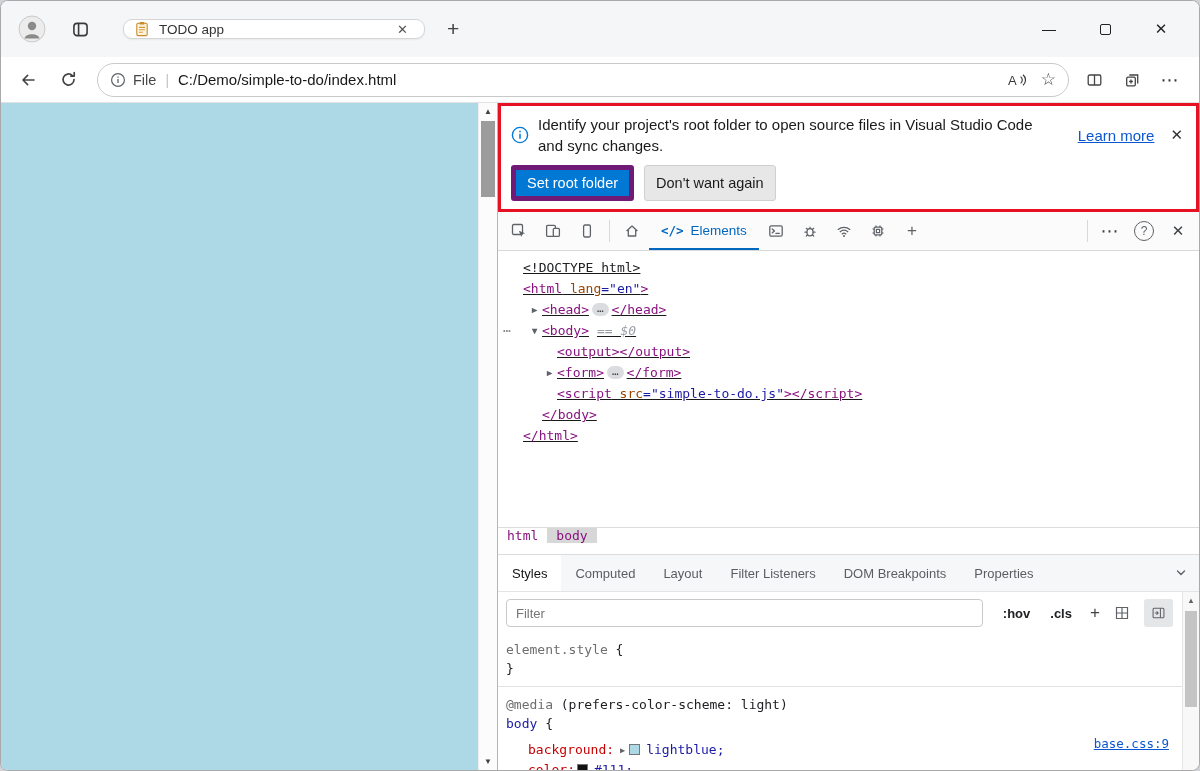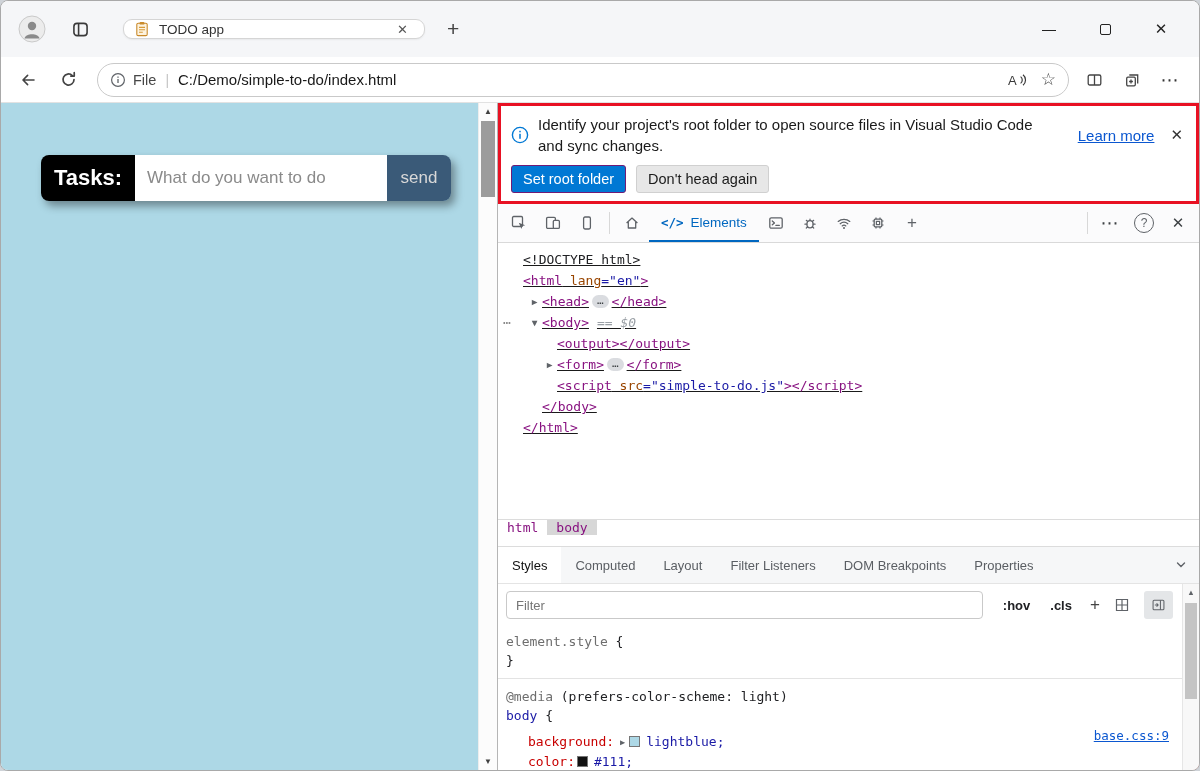--- a/index.html
+++ b/index.html
@@ -64,21 +64,21 @@
   
   .devtools { flex:1; min-width:0; display:flex; flex-direction:column; background:#7f1d1d; }
 
   
   .notice { flex:0 0 95px; border:3px solid #e81123; background:#fff; padding:8px 10px; }
   .notice-top { display:flex; align-items:center; }
   .notice-text { margin-left:9px; font-size:15px; color:#1a1a1a; line-height:21px; }
   .learn-link { margin-left:auto; font-size:15px; color:#0b57d0; text-decoration:underline; white-space:nowrap; align-self:center; }
   .notice-close { margin:0 3px 0 16px; font-size:15px; color:#333; align-self:center; }
   .notice-buttons { display:flex; gap:10px; margin-top:9px; }
-  .btn-primary { color:#fff; font-size:14.5px; padding:5px 11px; border-radius:3px; border:1px solid #701a75;
+  .btn-primary { color:#fff; font-size:14.5px; padding:5px 11px; border-radius:3px; border:5px solid #701a75;
                  font-family:"Liberation Sans", sans-serif; }
   .btn-secondary { background:#e7e7e7; color:#1a1a1a; font-size:14.5px; padding:5px 11px; border-radius:3px;
                    border:1px solid #d0d0d0; font-family:"Liberation Sans", sans-serif; }
 
   
   .dt-toolbar { flex:0 0 38px; background:#fbfbfc; border-bottom:1px solid #d9d9d9;
                 display:flex; align-items:center; padding:0 4px; }
   .ti { width:34px; height:34px; display:flex; align-items:center; justify-content:center; }
   .vsep { width:1px; height:22px; background:#d8d8d8; margin:0 5px; flex:0 0 1px; }
   .el-tab { height:38px; display:flex; align-items:center; gap:7px; padding:0 12px;
@@ -239,25 +239,20 @@
       </div>
       <div class="nav-icon-btn">
         <span class="more-dots">⋯</span>
       </div>
     </div>
   </div>
 
   <div class="content">
 
     <div class="page" style="background: rgb(173, 216, 230);">
-      <div class="task-bar">
-        <div class="task-label">Tasks:</div>
-        <input class="task-input" type="text" placeholder="What do you want to do" style="">
-        <button class="send-btn" style="background: rgb(58, 90, 120);">send</button>
-      </div>
       <div class="page-scroll">
         <div class="ps-arrow">▲</div>
         <div class="ps-thumb"></div>
         <div class="ps-arrow bottom">▼</div>
       </div>
     </div>
 
     <div class="devtools">
 
       <div class="notice">
@@ -269,21 +264,21 @@
           </svg>
           <div class="notice-text">
             <div>Identify your project's root folder to open source files in Visual Studio Code</div>
             <div>and sync changes.</div>
           </div>
           <a class="learn-link" href="#">Learn more</a>
           <span class="notice-close">✕</span>
         </div>
         <div class="notice-buttons">
           <button class="btn-primary" style="background: rgb(0, 120, 212);">Set root folder</button>
-          <button class="btn-secondary">Don't head again</button>
+          <button class="btn-secondary">Don't want again</button>
         </div>
       </div>
 
       <div class="dt-toolbar">
         <div class="ti">
           <svg width="16" height="16" viewBox="0 0 16 16">
             <rect x="1.5" y="1.5" width="10" height="10" rx="1.2" fill="none" stroke="#5f6368" stroke-width="1.3"></rect>
             <path d="M7.8 7.8 14.2 10.3 11.3 11.1 10.5 14 Z" fill="#5f6368"></path>
           </svg>
         </div>

